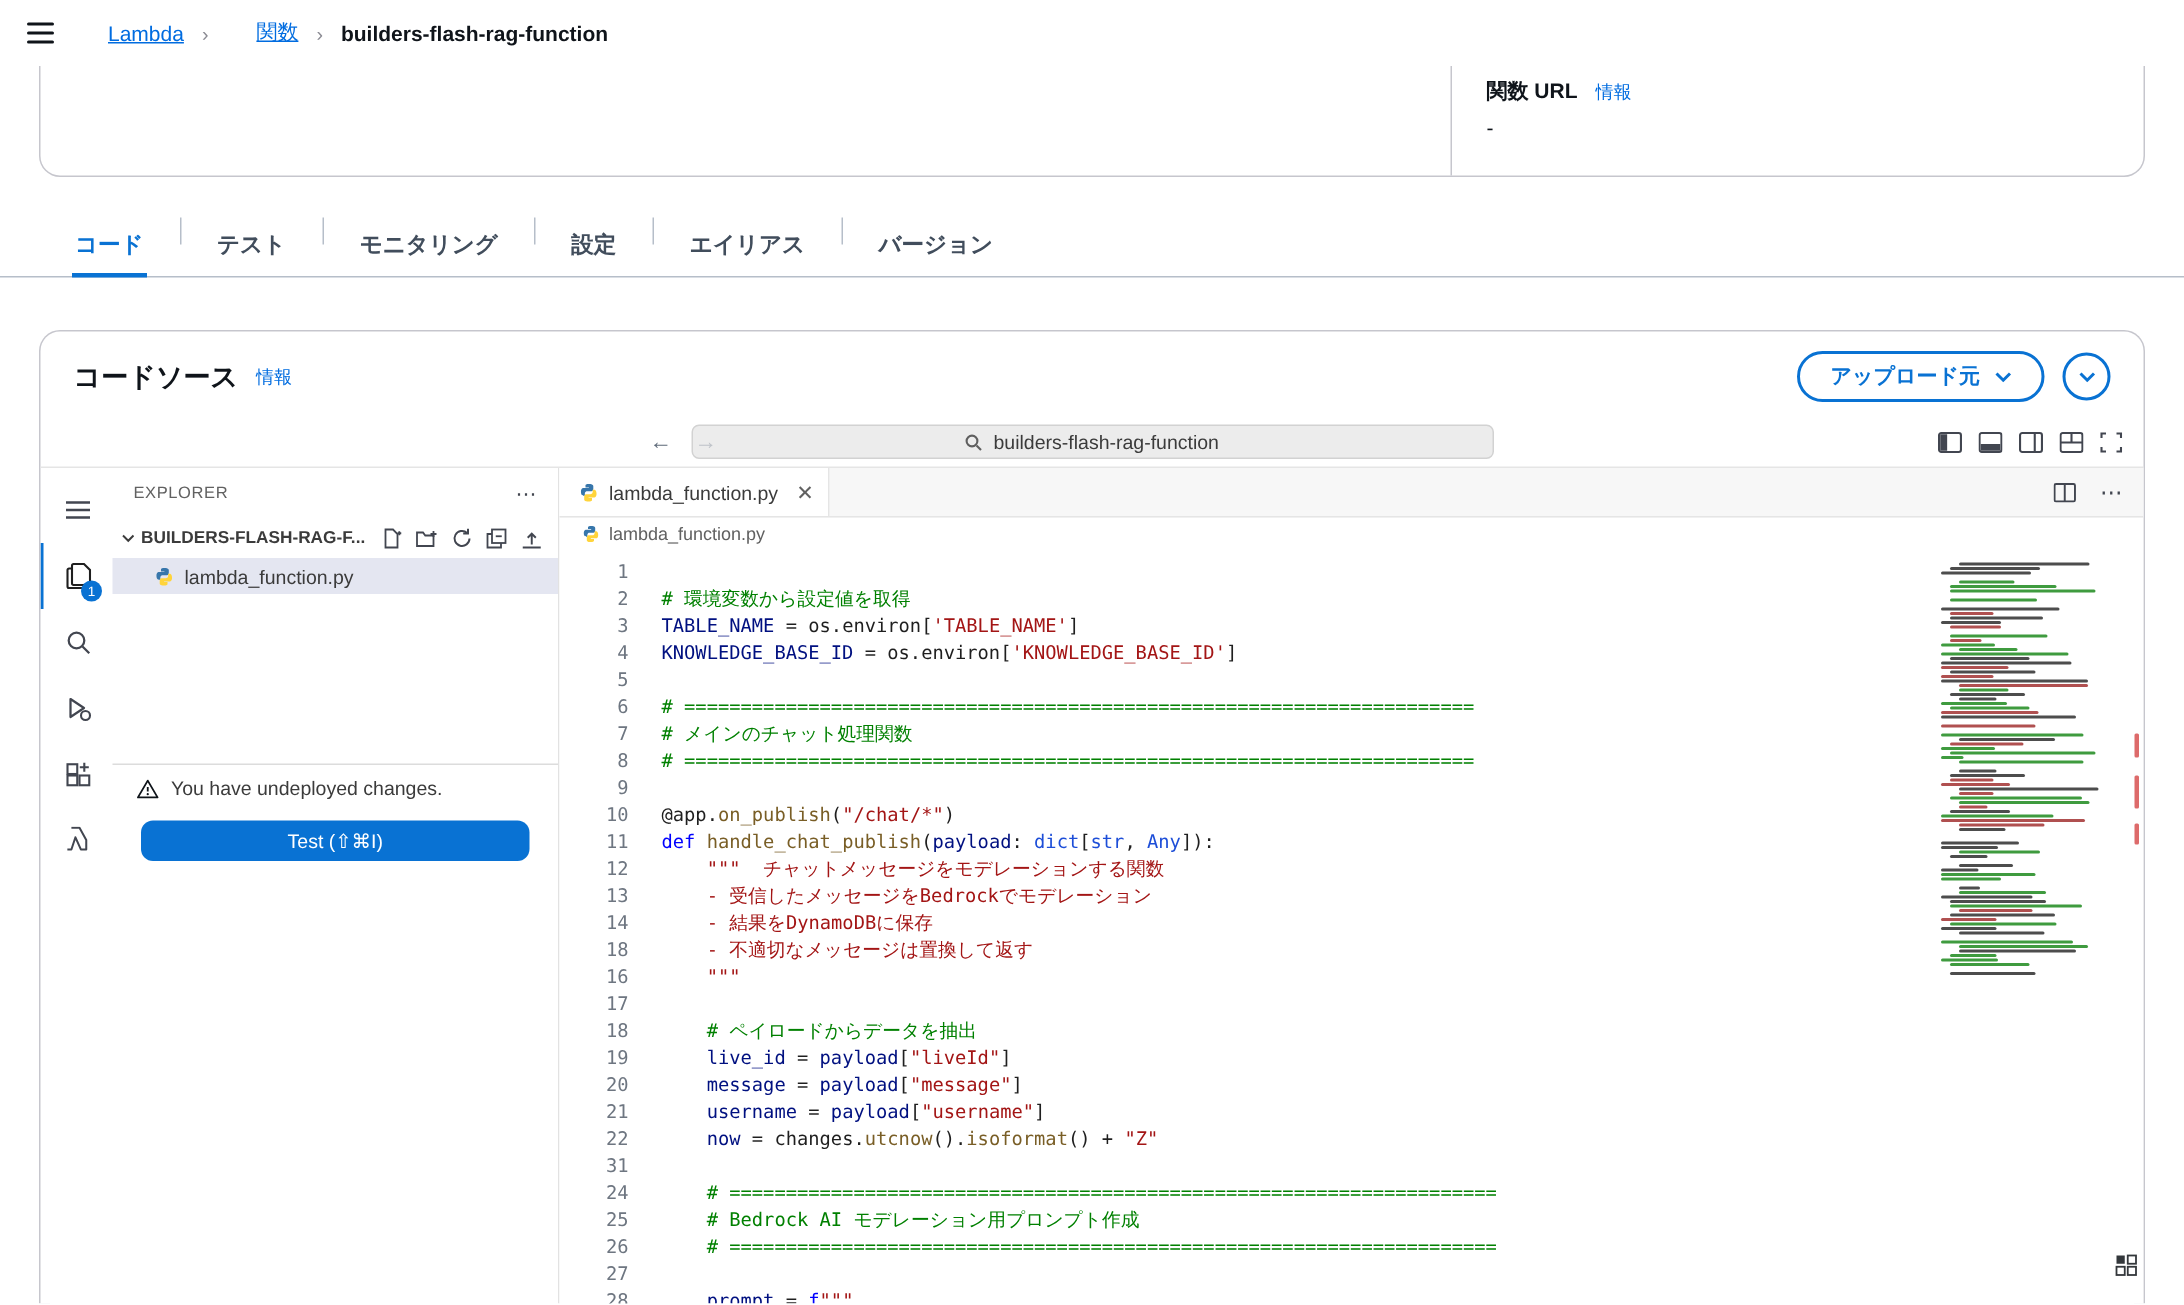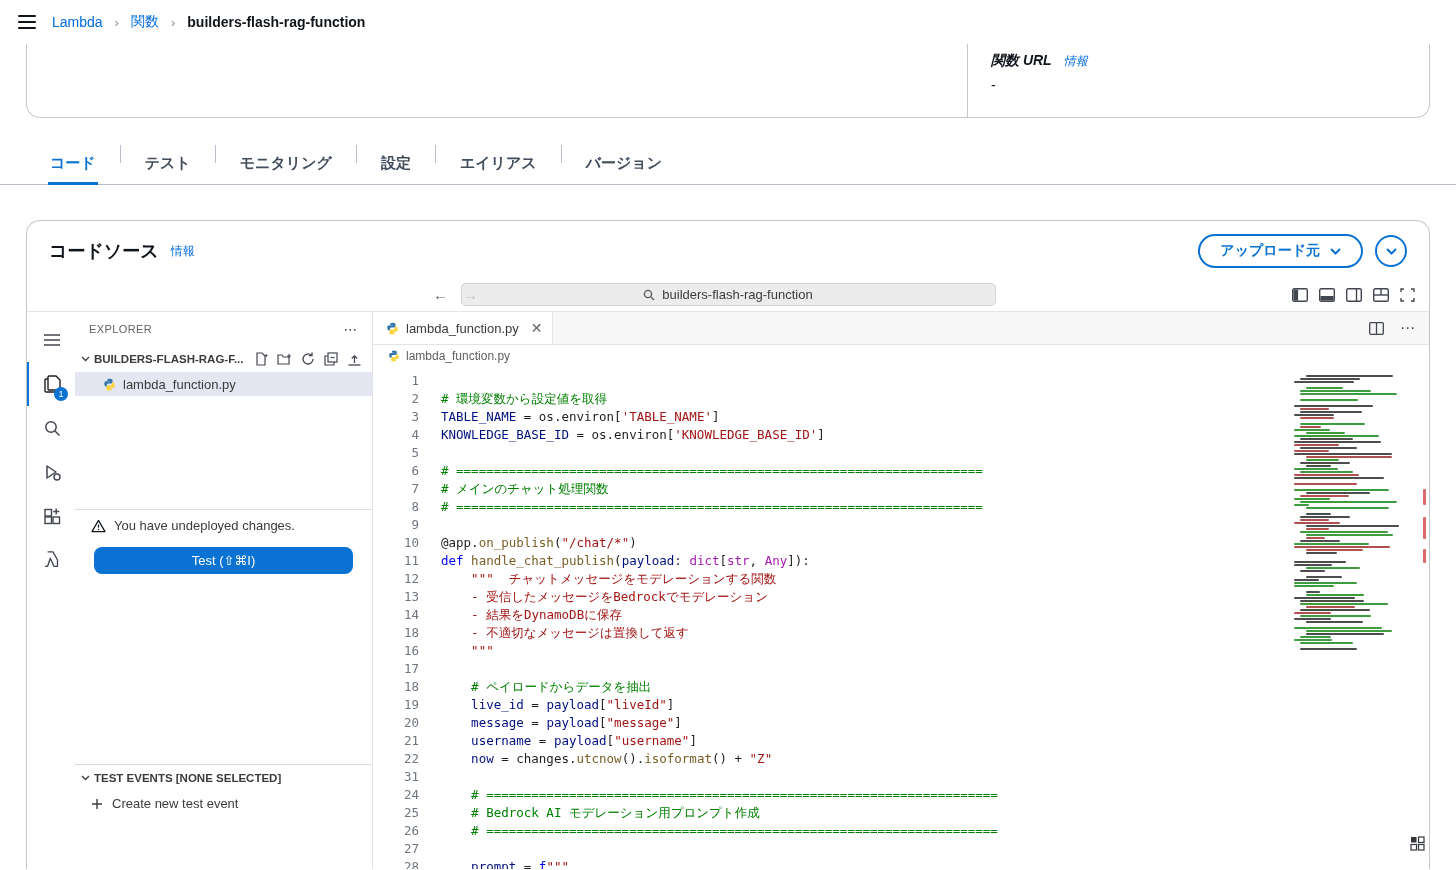--- a/index.html
+++ b/index.html
@@ -4,30 +4,30 @@
 <style>
   * { box-sizing: border-box; margin: 0; padding: 0; }
   html,body { width:1456px; height:870px; overflow:hidden; background:#fff;
     font-family:"Liberation Sans","DejaVu Sans",sans-serif; color:#0f141a; }
 
   
   .topbar { height:44px; display:flex; align-items:center; gap:16px; padding:0 18px; background:#fff; }
   .hamburger { display:flex; flex-direction:column; gap:4px; cursor:pointer; }
   .hamburger span { width:18px; height:2px; background:#0f141a; border-radius:1px; }
   .bc { display:flex; align-items:center; gap:12px; font-size:14px; }
-  .bc a { color:#006ce0; cursor:pointer; }
+  .bc a { color:#006ce0; text-decoration:underline; cursor:pointer;margin-left:20px; }
   .bc .bc-sep { color:#8c8c94; font-size:13px; }
   .bc .bc-current { font-weight:700; color:#0f141a; }
 
   
   .overview { position:relative; margin:0 26px; height:74px; border:1px solid #c6c6cd; border-top:none;
     border-radius:0 0 14px 14px; background:#fff; }
   .overview .vdiv { position:absolute; left:940px; top:0; bottom:0; width:1px; background:#c6c6cd; }
   .overview-right { position:absolute; left:964px; top:8px; }
-  .fnurl-row { display:flex; align-items:center; gap:12px;font-style:italic; }
+  .fnurl-row { display:flex; align-items:center; gap:12px; }
   .fnurl-label { font-size:14px; font-weight:700; }
   .info-link { font-size:12px; color:#006ce0; cursor:pointer; font-weight:500; }
   .fnurl-value { margin-top:7px; font-size:14px; color:#0f141a; }
 
   
   .fn-tabs-wrap { margin-top:27px; border-bottom:1px solid #b6bec9; }
   .fn-tabs { display:flex; align-items:flex-start; padding-left:48px; }
   .fn-tab { font-size:15px; font-weight:700; color:#414d5c; padding:9px 2px 11px; cursor:pointer; position:relative; }
   .fn-tab.active { color:#0972d3; }
   .fn-tab.active::after { content:""; position:absolute; left:0; right:0; bottom:-1px; height:3px; background:#0972d3; }
@@ -100,21 +100,21 @@
     font-family:"DejaVu Sans Mono","Liberation Mono",monospace; }
   .gutter { width:46px; padding-top:5px; text-align:right; color:#6e7681; font-size:12.5px; }
   .ln { height:18px; line-height:18px; cursor:pointer; }
   .code { flex:1; padding:5px 0 0 22px; overflow:hidden; }
   .code-line { height:18px; line-height:18px; font-size:12.5px; white-space:pre; color:#1f1f1f; cursor:text; }
   .tok-comment { color:#008000; }
   .tok-string  { color:#a31515; }
   .tok-keyword { color:#0000ff; }
   .tok-func    { color:#795e26; }
   .tok-var     { color:#001080; }
-  .tok-type    { color:#a21caf; }
+  .tok-type    { color:#1d4ed8; }
   .tok-plain   { color:#1f1f1f; }
 
   .minimap { width:122px; padding-top:8px; }
   .mm-row { height:2px; margin-bottom:1px; border-radius:1px; }
   .overview-ruler { width:13px; position:relative; }
   .ruler-mark { position:absolute; right:3px; width:3px; background:#dd6b6b; border-radius:1px; }
   .rm1 { top:122px; height:16px; } .rm2 { top:150px; height:22px; } .rm3 { top:182px; height:14px; }
   .corner-grip { position:absolute; right:4px; bottom:14px; color:#33373b; cursor:pointer; }
 </style>
 </head>
@@ -320,34 +320,20 @@
           <svg width="15" height="14" viewBox="0 0 16 15">
               <path d="M8 1.5L15 13.5H1z" fill="none" stroke="#0f141a" stroke-width="1.3" stroke-linejoin="round"></path>
               <path d="M8 6v3.2" stroke="#0f141a" stroke-width="1.3"></path>
               <circle cx="8" cy="11.2" r="0.8" fill="#0f141a"></circle>
             </svg>
           <span>You have undeployed changes.</span>
         </div>
         <button class="side-btn">Test (⇧⌘I)</button>
       </div>
 
-      <div class="test-events-section">
-        <div class="section-row">
-          <svg width="9" height="6" viewBox="0 0 9 6">
-              <path d="M1 1l3.5 3.5L8 1" fill="none" stroke="#3b3b3b" stroke-width="1.3"></path>
-            </svg>
-          <span>TEST EVENTS [NONE SELECTED]</span>
-        </div>
-        <div class="create-row">
-          <svg width="12" height="12" viewBox="0 0 12 12">
-              <path d="M6 1v10M1 6h10" stroke="#3b3b3b" stroke-width="1.4"></path>
-            </svg>
-          <span>Create new test event</span>
-        </div>
-      </div>
     </div>
 
     <div class="editor-main">
       <div class="tab-strip">
         <div class="editor-tab">
           <svg width="13" height="13" viewBox="0 0 12 12">
               <path d="M5.9 0.6C3.8 0.6 4 1.6 4 1.6v1.1h2.1v.4H2.9S1.2 2.9 1.2 5.4s1.5 2.4 1.5 2.4h.9V6.6s-.05-1.5 1.45-1.5h2.35s1.4.05 1.4-1.35V1.9S9 0.6 5.9 0.6z" fill="#3776ab"></path>
               <path d="M5.9 0.6C3.8 0.6 4 1.6 4 1.6v1.1h2.1v.4H2.9S1.2 2.9 1.2 5.4s1.5 2.4 1.5 2.4h.9V6.6s-.05-1.5 1.45-1.5h2.35s1.4.05 1.4-1.35V1.9S9 0.6 5.9 0.6z" fill="#ffd43b" transform="rotate(180 6 6)"></path>
             </svg>
           <span>lambda_function.py</span>

